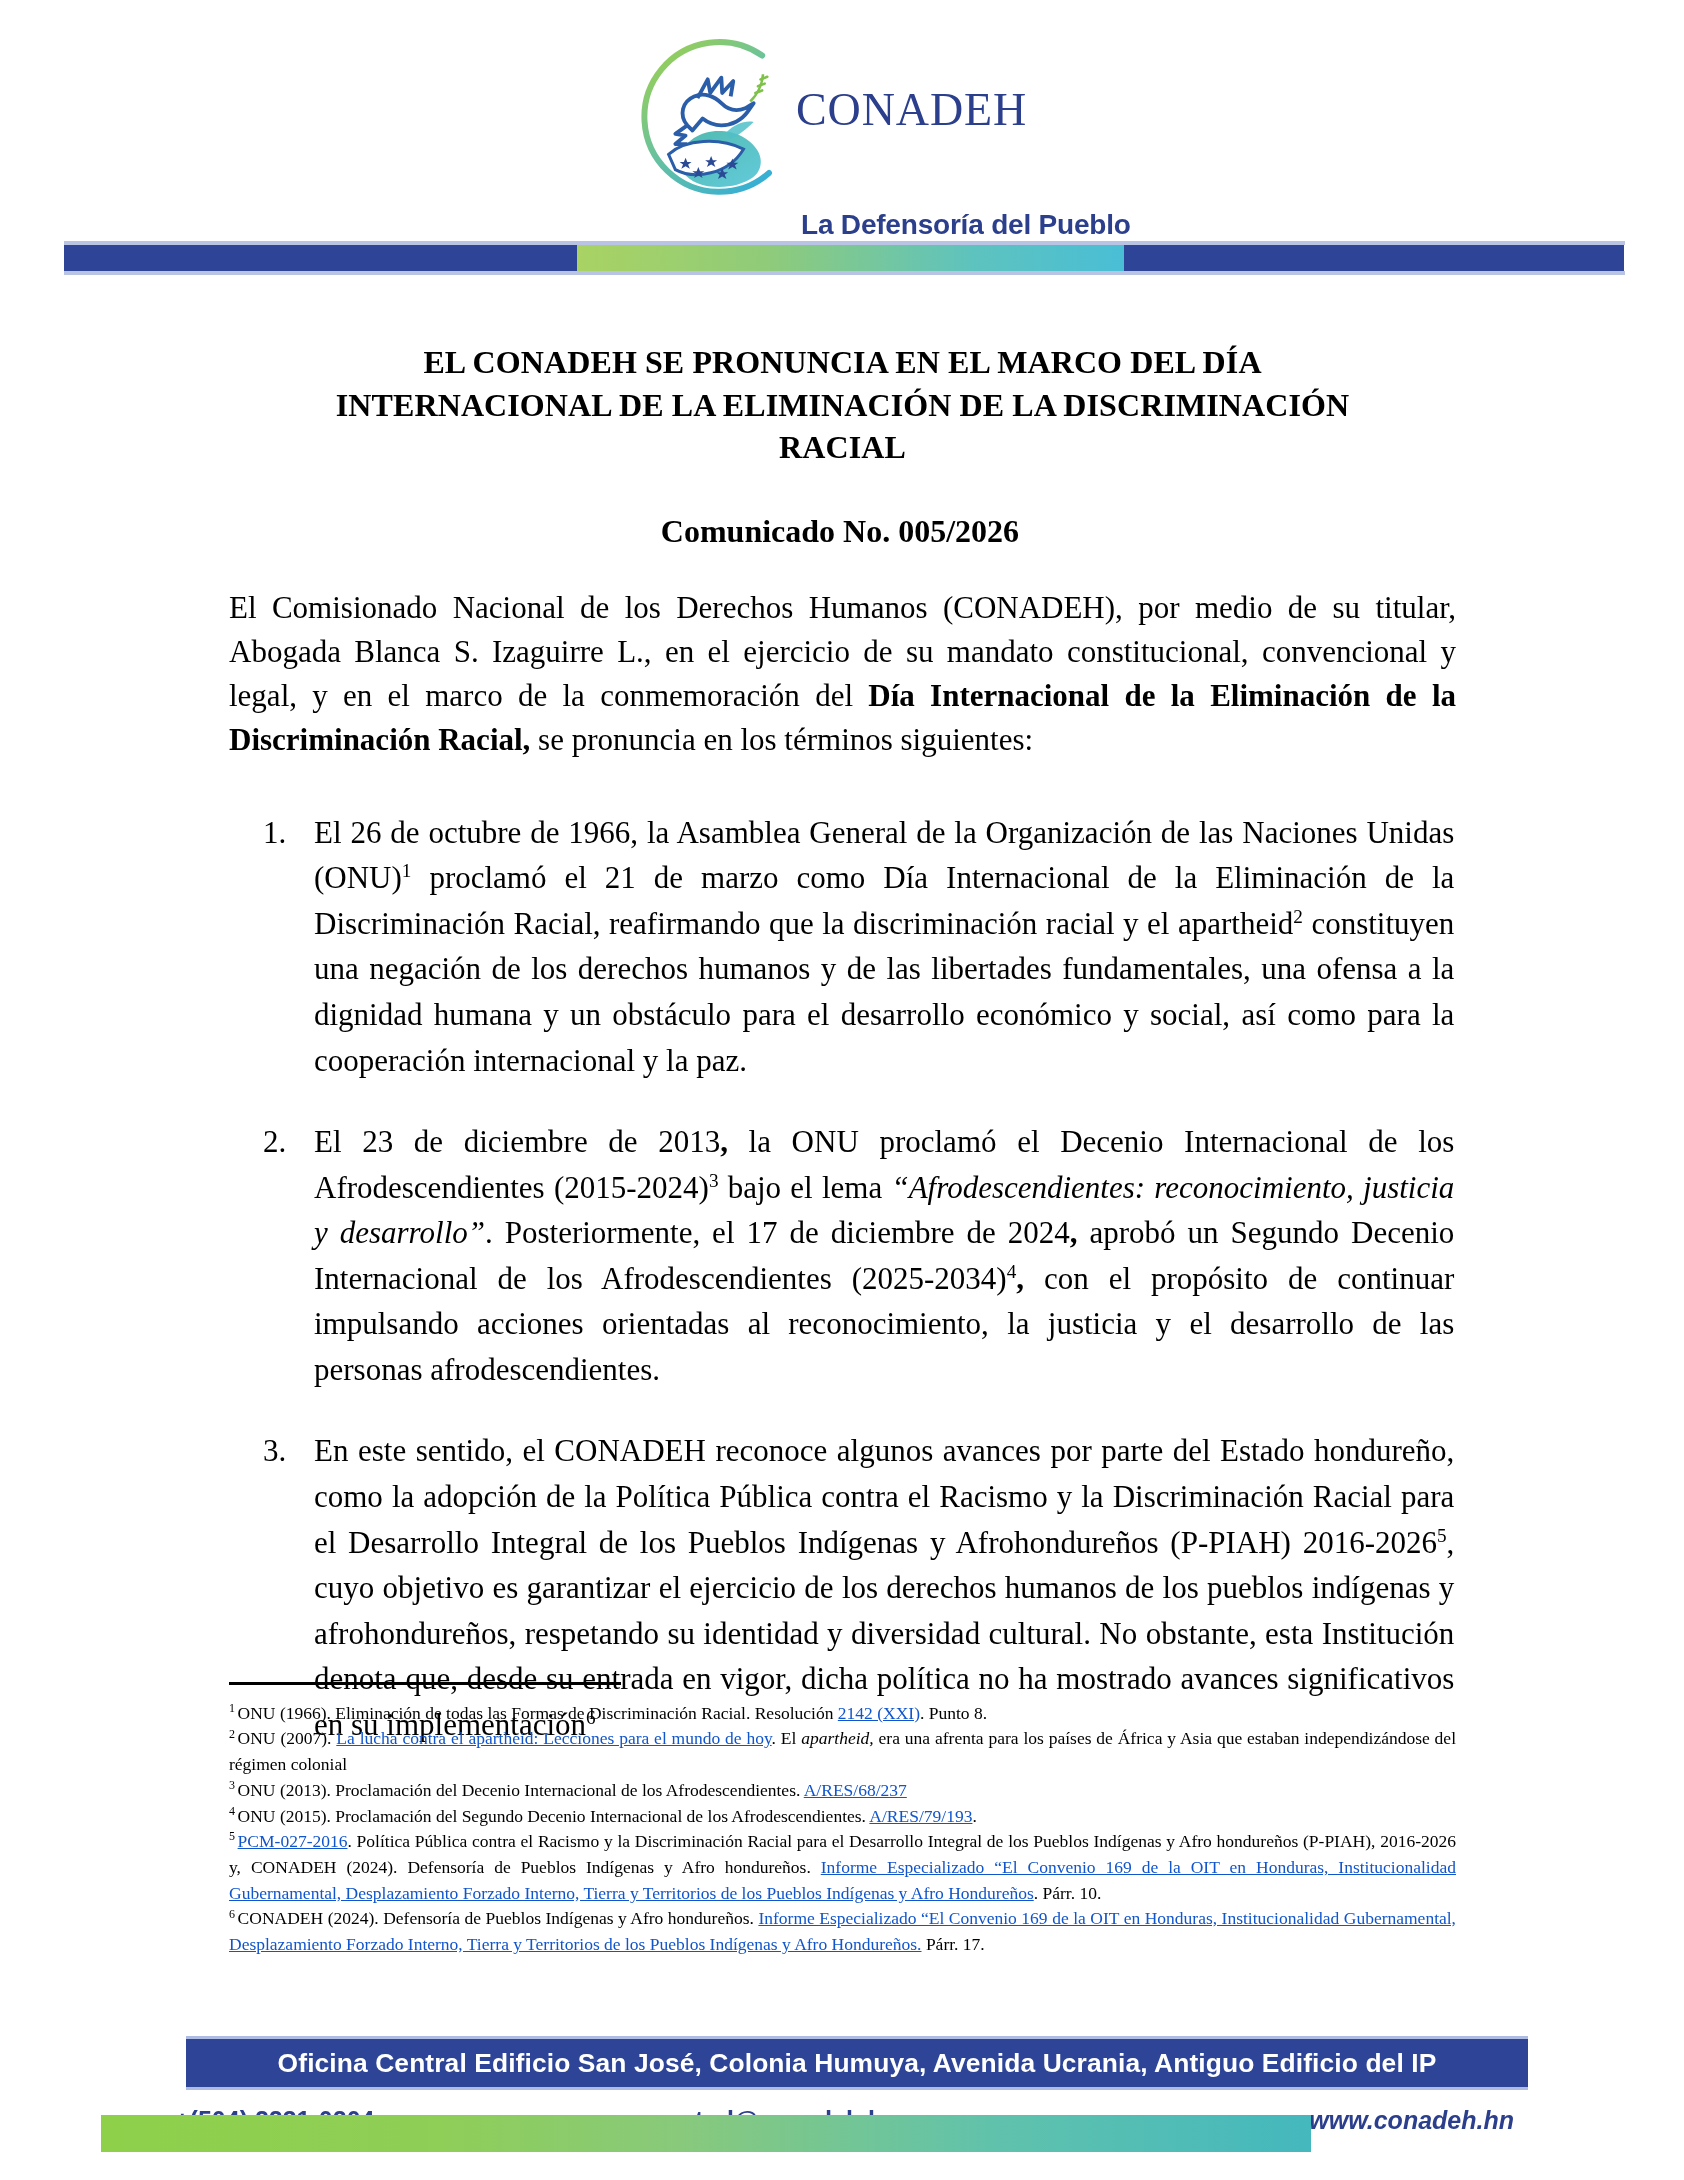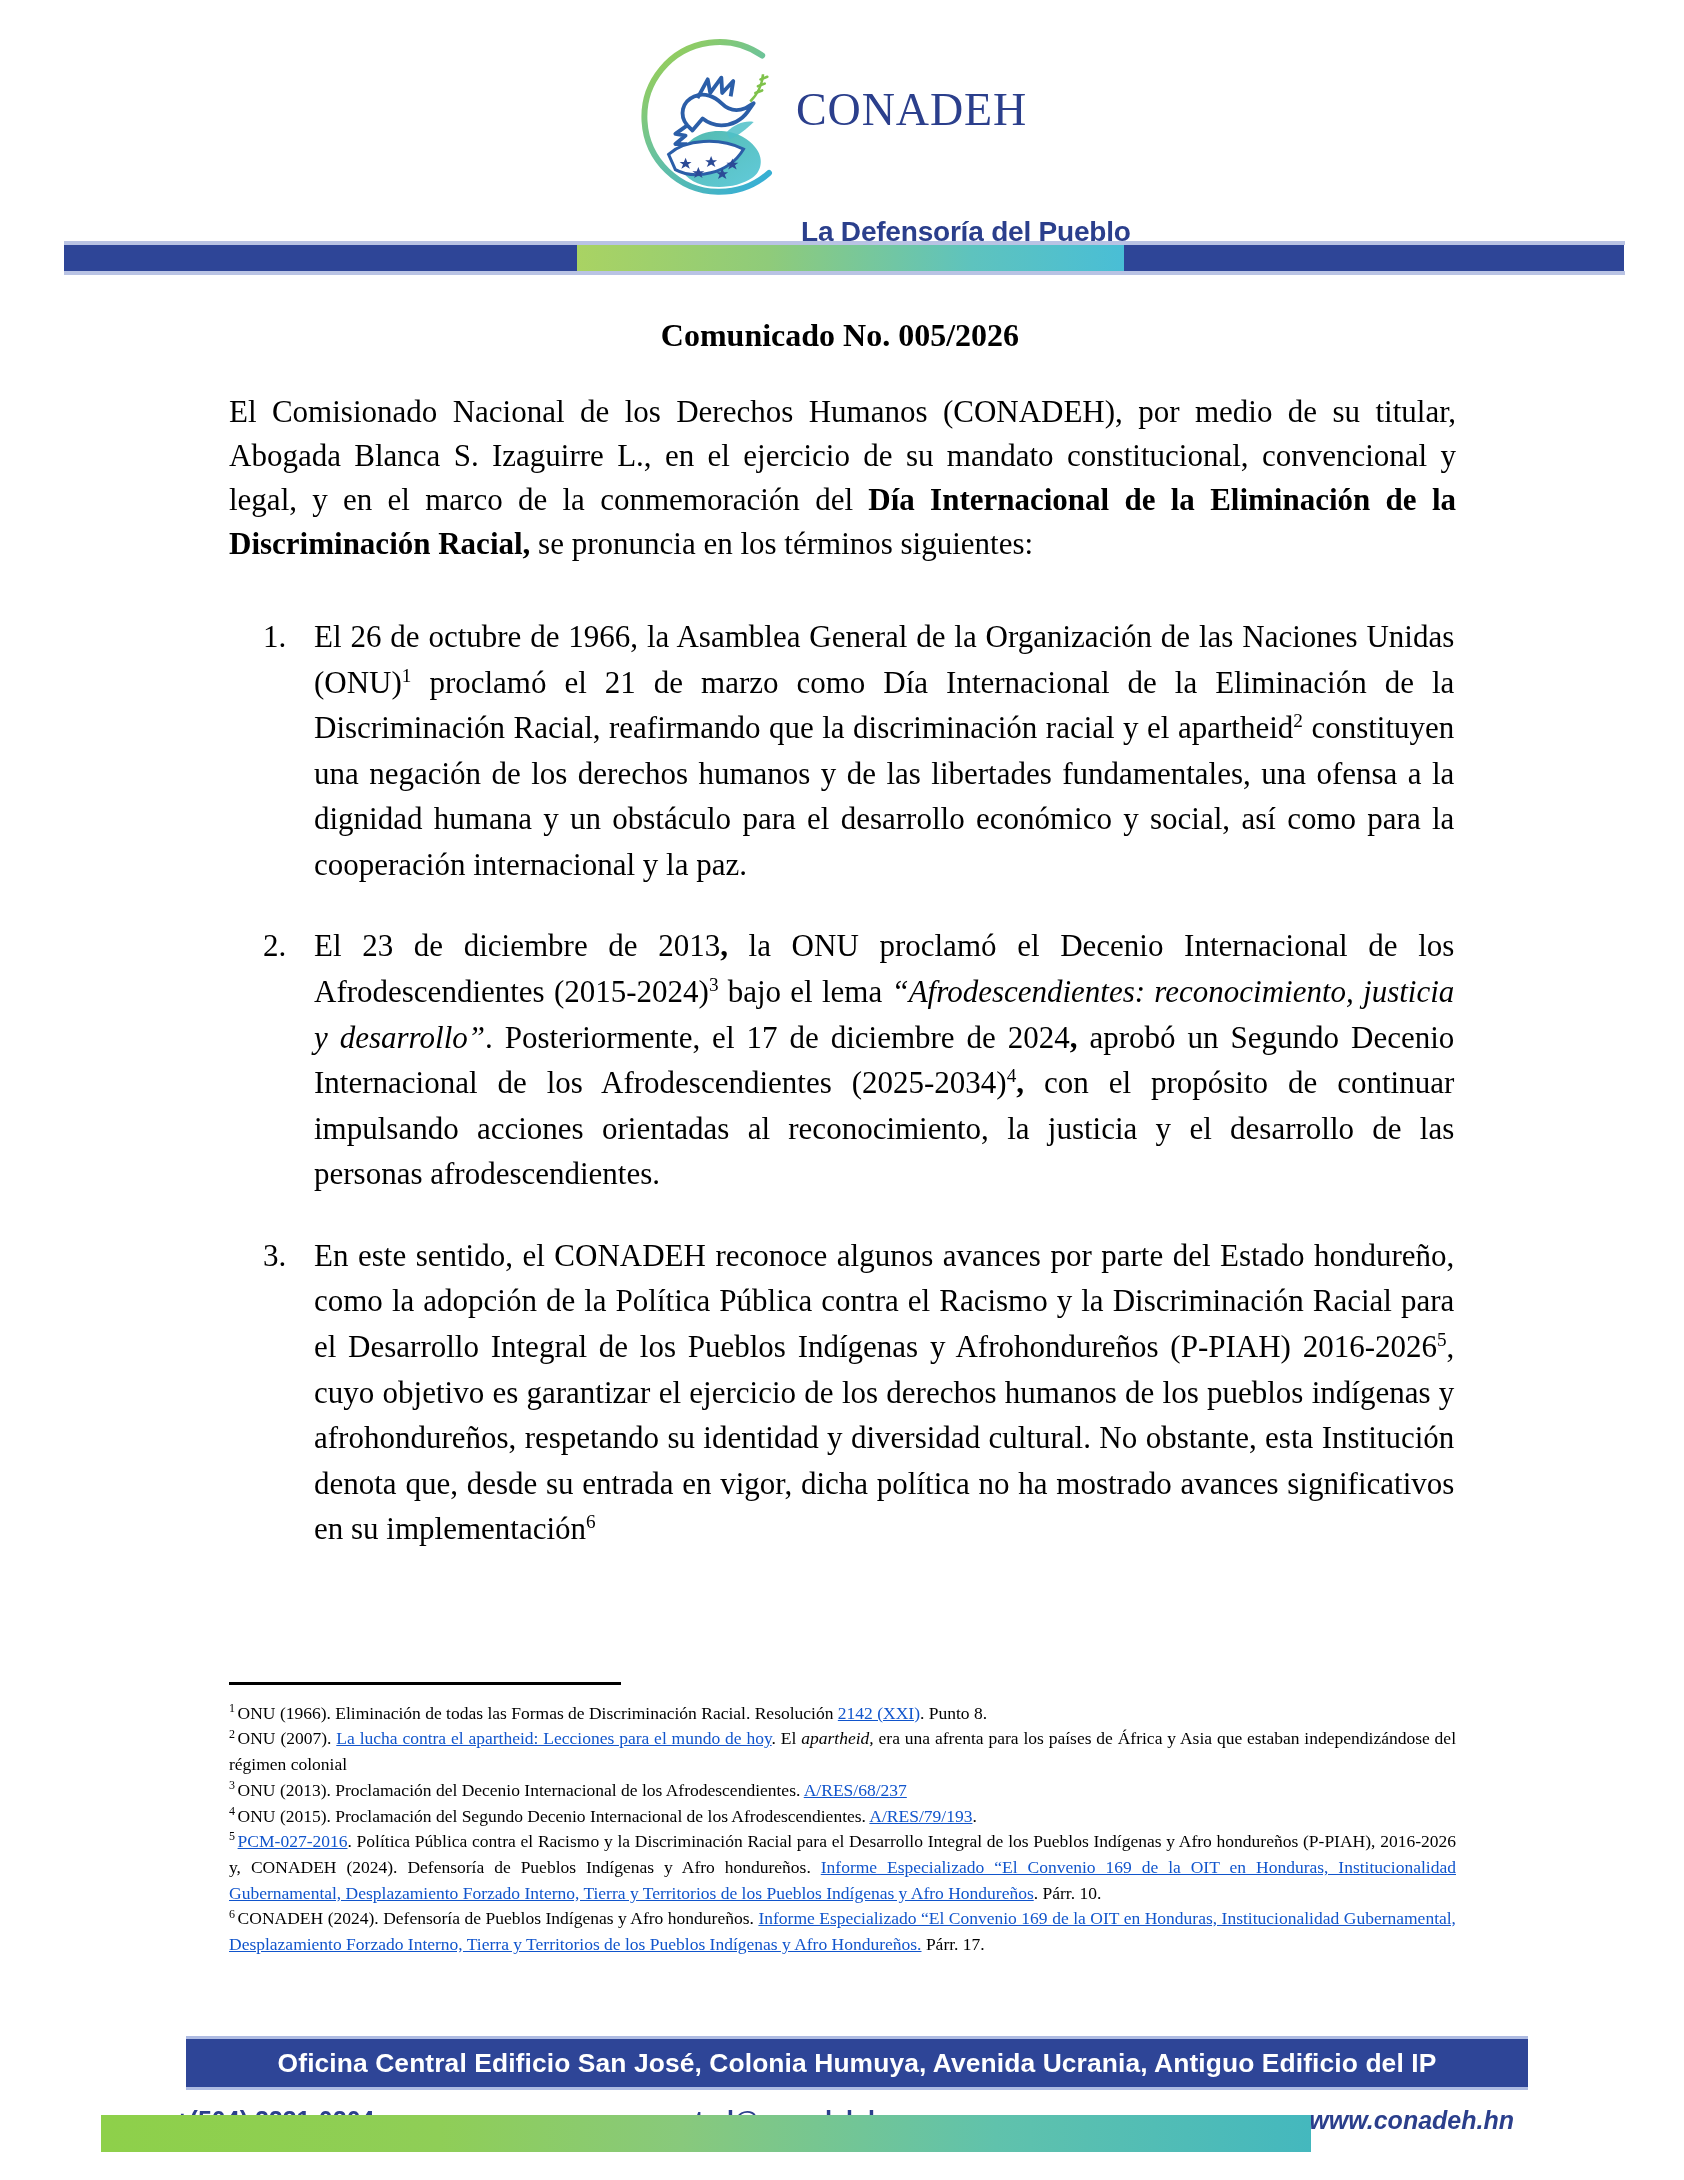--- a/index.html
+++ b/index.html
@@ -48,21 +48,20 @@
   .logo-sub {
     position: absolute;
     left: 175px;
     top: 179px;
     font-family: "Liberation Sans", sans-serif;
     font-size: 28px;
     font-weight: bold;
     color: #2B3F8C;
     letter-spacing: -0.2px;
     white-space: nowrap;
-    margin-top: 7px;
   }
 
   
   .headerbar {
     position: absolute;
     left: 64px;
     top: 245px;
     width: 1561px;
     height: 25.6px;
   }
@@ -299,20 +298,21 @@
     <div class="seg blue-left" style="background:#2E4597;"></div>
     <div class="seg grad" style="background:linear-gradient(90deg,#A9D363 0%,#8FCB7A 35%,#5EC3BE 72%,#49BED6 100%);"></div>
     <div class="seg blue-right" style="background:#2E4597;"></div>
     <div class="hairline bot"></div>
   </div>
 </div>
 
 <div class="page">
   <div class="content">
 
+    <h1 class="doc-title">EL CONADEH SE PRONUNCIA EN EL MARCO DEL DÍA INTERNACIONAL DE LA ELIMINACIÓN DE LA DISCRIMINACIÓN RACIAL</h1>
 
     <div class="comunicado">Comunicado No. 005/2026</div>
 
     <p class="intro"><span>El Comisionado Nacional de los Derechos Humanos (CONADEH), por medio de su titular, Abogada Blanca S. Izaguirre L., en el ejercicio de su mandato constitucional, convencional y legal, y en el marco de la conmemoración del </span><b>Día Internacional de la Eliminación de la Discriminación Racial,</b><span> se pronuncia en los términos siguientes:</span></p>
 
     <ol class="items">
 
       <li>
         <span class="num">1.</span><span>El 26 de octubre de 1966, la Asamblea General de la Organización de las Naciones Unidas (ONU)</span><sup>1</sup><span> proclamó el 21 de marzo como Día Internacional de la Eliminación de la Discriminación Racial, reafirmando que la discriminación racial y el apartheid</span><sup>2</sup><span> constituyen una negación de los derechos humanos y de las libertades fundamentales, una ofensa a la dignidad humana y un obstáculo para el desarrollo económico y social, así como para la cooperación internacional y la paz.</span>
       </li>

